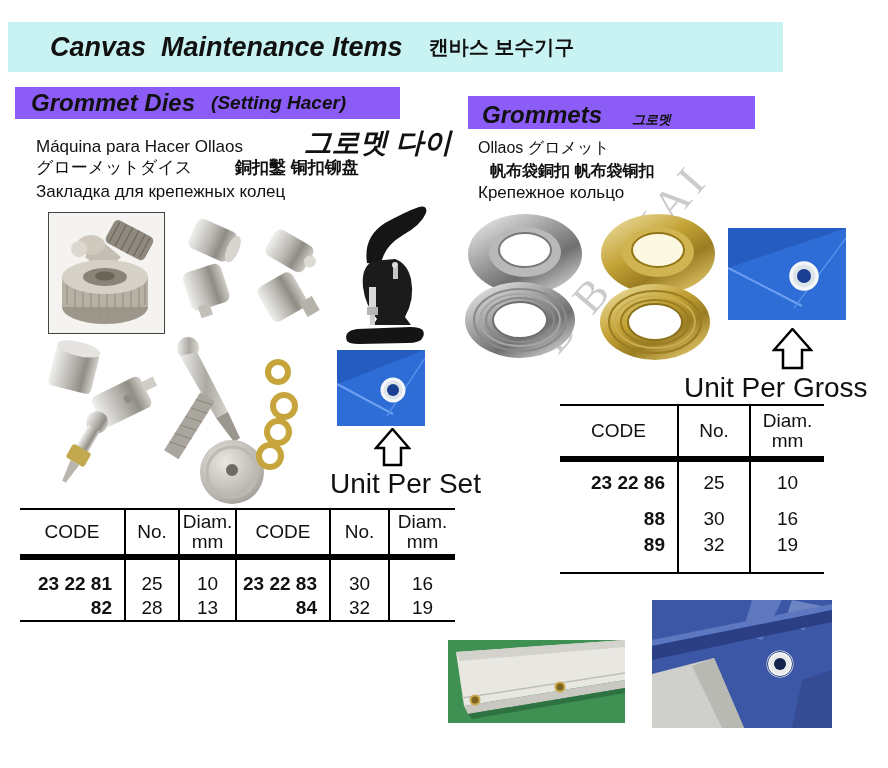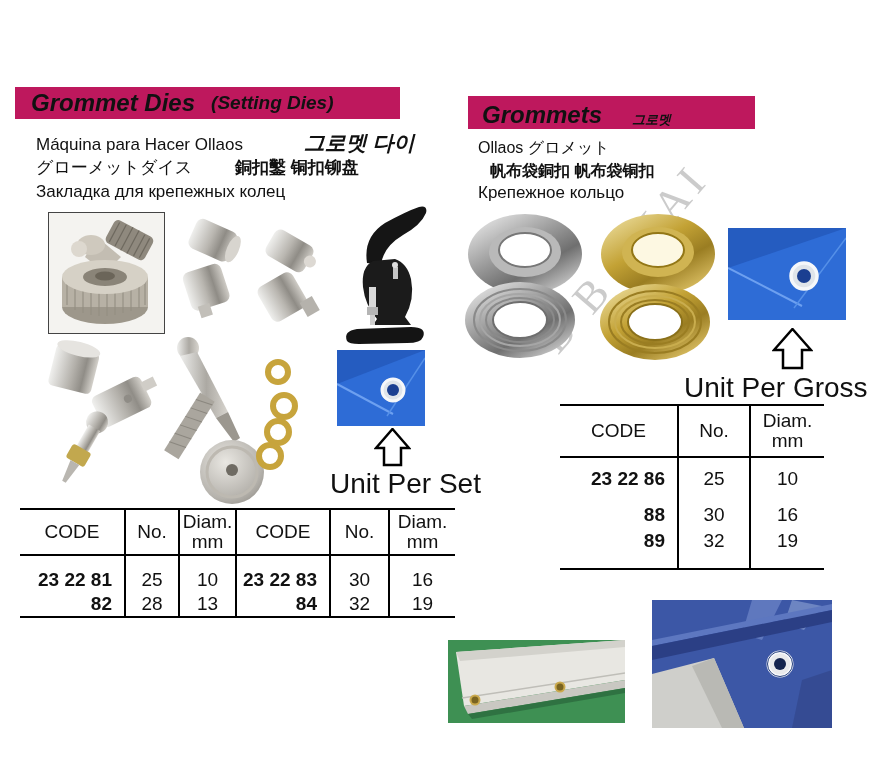--- a/index.html
+++ b/index.html
@@ -7,38 +7,38 @@
         font-family:"Liberation Sans","DejaVu Sans",sans-serif;color:#111;}
   .abs{position:absolute;}
 
   
   .banner{left:8px;top:22px;width:775px;height:50px;background:#c9f2f2;
           display:flex;align-items:center;padding-left:42px;box-sizing:border-box;}
   .banner .t-en{font-size:27px;font-weight:bold;font-style:italic;letter-spacing:0px;white-space:pre;}
   .banner .t-ko{font-size:20px;font-weight:600;margin-left:26px;}
 
   
-  .secbar{background:#be185d;display:flex;align-items:center;box-sizing:border-box;}
+  .secbar{background:#8b5cf6;display:flex;align-items:center;box-sizing:border-box;}
   .secbar-dies{left:15px;top:87px;width:385px;height:32px;padding-left:16px;}
   .secbar-grom{left:468px;top:96px;width:287px;height:33px;padding-left:14px;align-items:flex-end;}
   .sec-title{font-size:24px;font-weight:bold;font-style:italic;white-space:pre;}
   .sec-note{font-size:19px;font-weight:bold;font-style:italic;margin-left:16px;}
   .sec-ko{font-size:13px;font-weight:bold;font-style:italic;margin-left:30px;}
 
   
   .desc{font-size:17px;line-height:24px;white-space:nowrap;}
-  .desc .ko-big{font-size:21px;font-style:italic;font-weight:600;}
+  .desc .ko-big{font-size:28px;font-style:italic;font-weight:600;}
   .desc .zh-b{font-weight:bold;}
 
   
   table.cat{border-collapse:collapse;table-layout:fixed;border-top:2px solid #000;border-bottom:2px solid #000;}
   table.cat th, table.cat td{border-left:2px solid #000;padding:0;text-align:center;
       font-size:19px;font-family:"Liberation Sans","DejaVu Sans",sans-serif;}
   table.cat th:first-child, table.cat td:first-child{border-left:none;}
-  table.cat thead th{border-bottom:2px solid #000000;font-weight:normal;white-space:pre-line;
+  table.cat thead th{border-bottom:6px solid #000000;font-weight:normal;white-space:pre-line;
       line-height:20px;height:44px;vertical-align:middle;}
   table.cat td{line-height:24px;vertical-align:middle;}
   table.cat td.code{font-weight:bold;text-align:right;padding-right:12px;}
   #dies-table{width:425px;}
   #dies-table th:nth-child(1){width:104px}#dies-table th:nth-child(2){width:52px}
   #dies-table th:nth-child(3){width:55px}#dies-table th:nth-child(4){width:92px}
   #dies-table th:nth-child(5){width:57px}#dies-table th:nth-child(6){width:65px}
   #dies-table tbody tr:first-child td{padding-top:12px;}
   #dies-table tbody tr:last-child td{}
   #grom-table{width:260px;}
@@ -54,24 +54,28 @@
   .watermark{left:478px;top:128px;width:290px;height:260px;display:flex;align-items:center;justify-content:center;
       transform:rotate(-49deg);font-family:"Liberation Serif","DejaVu Serif",serif;
       font-size:44px;letter-spacing:6px;color:rgba(140,140,140,0.45);white-space:nowrap;pointer-events:none;}
   .framed{border:1px solid #444;}
 </style>
 </head>
 <body>
 
 <div class="page">
 
+  <div class="abs banner">
+    <span class="t-en">Canvas  Maintenance Items</span>
+    <span class="t-ko">캔바스 보수기구</span>
+  </div>
 
   <div class="abs secbar secbar-dies">
     <span class="sec-title">Grommet Dies</span>
-    <span class="sec-note">(Setting Dies)</span>
+    <span class="sec-note">(Setting Hacer)</span>
   </div>
 
   <div class="abs desc" style="left:36px;top:131px;">
     <span>Máquina para Hacer Ollaos</span>
     <span class="ko-big" style="margin-left:56px;">그로멧 다이</span>
   </div>
   <div class="abs desc" style="left:36px;top:156px;">
     <span>グローメットダイス</span>
     <span class="zh-b" style="margin-left:38px;">銅扣鑿 铜扣铆盘</span>
   </div>

